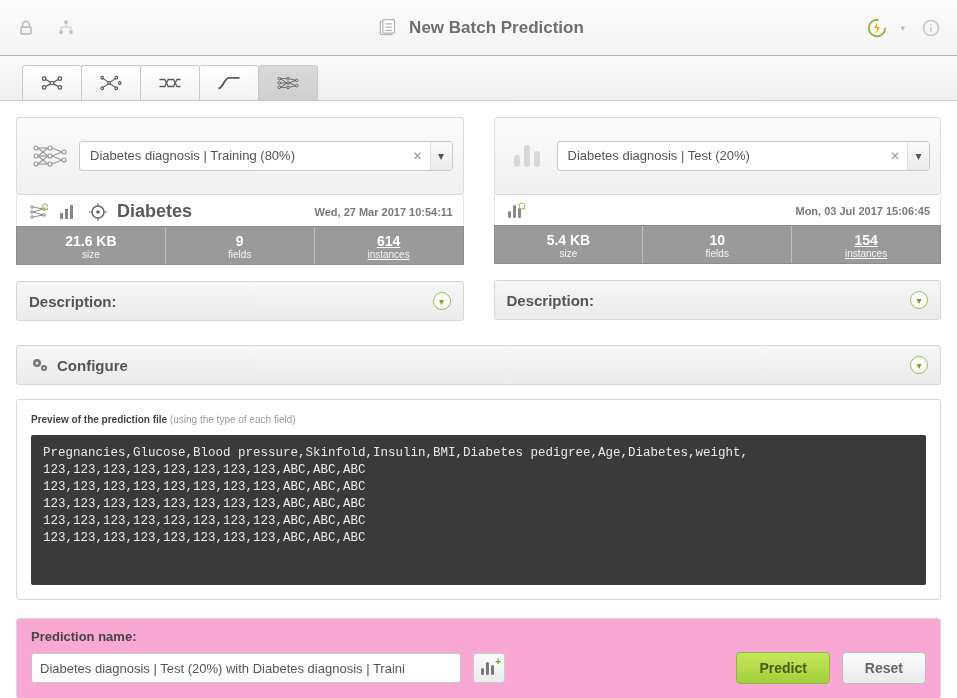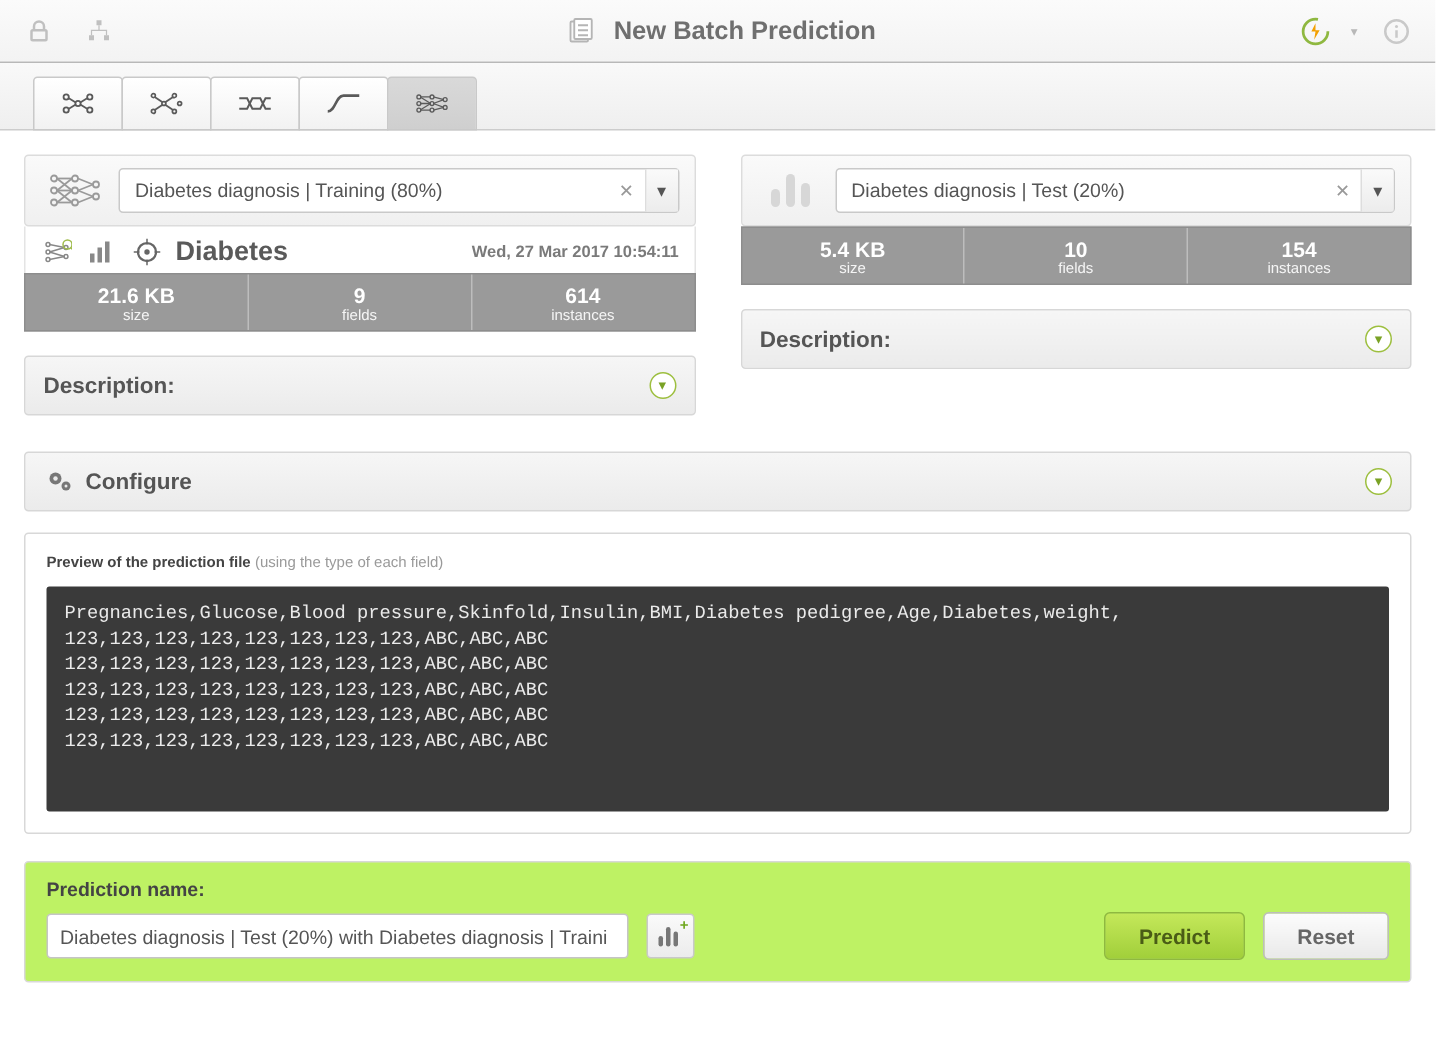--- a/index.html
+++ b/index.html
@@ -6,21 +6,21 @@
   body {
     font-family: Arial, Helvetica, sans-serif;
     background: #fff;
     font-size: 12px;
     color: #555;
     width: 957px;
   }
   .topbar {
     display: flex;
     align-items: center;
-    height: 42px;
+    height: 56px;
     border-bottom: 1px solid #b8b8b8;
     padding: 0 12px;
     background: linear-gradient(#fbfbfb,#f3f3f3);
     gap: 39px;
   }
   .topbar .left-icons, .topbar .right-icons {
     display: flex; align-items: center; gap: 12px;
     width:120px;
   }
   .topbar .right-icons{ justify-content:flex-end;}
@@ -53,21 +53,21 @@
 
   .panels {
     display:flex; gap:0; padding:16px 16px 8px;
   }
   .panel {
     flex:1; background:#fff;
   }
   .panel + .panel { margin-left:2px; }
 
   .select-row{
-    display:flex; gap:6px; align-items:center; padding:6px 10px;
+    display:flex; gap:6px; align-items:center; padding:21px 10px;
     border:1px solid #dcdcdc; background:linear-gradient(#fafafa,#f0f0f0);
     border-radius:3px;
   }
   .select-row .model-icon{
     width:46px;height:34px; display:flex;align-items:center;justify-content:center;
   }
   .combo {
     flex:1; display:flex; border:1px solid #c9c9c9; border-radius:3px; height:30px; background:#fff;
   }
   .combo .txt{ flex:1; padding:0 10px; line-height:28px; color:#555; font-size:13px; white-space:nowrap; overflow:hidden;}
@@ -82,21 +82,21 @@
   .meta-row .objective{ font-size:18px; font-weight:bold; color:#5a5a5a;}
   .meta-row .spacer{ flex:1; }
   .meta-row .timestamp{ font-size:11px; color:#7a7a7a; font-weight:bold;}
 
   .stats-row{
     display:flex; background:#9a9a9a; color:#fff; text-align:center;
     border:1px solid #8d8d8d;
     align-items:flex-end;
   }
   .stats-row .cell{ flex:1; padding:6px 0 4px; border-right:1px solid rgba(255,255,255,0.35);}
-  .stats-row .cell:last-child{border-right:none;}
+  .stats-row .cell:last-child{border-right:none;text-decoration:underline;}
   .stats-row .val{ font-size:14px; font-weight:bold; line-height:16px;}
   .stats-row .lbl{ font-size:10px; opacity:.9;}
 
   .desc-row, .config-row{
     margin-top:16px; display:flex; align-items:center; padding:10px 12px;
     background:linear-gradient(#f6f6f6,#ebebeb); border:1px solid #d7d7d7; border-radius:3px;
   }
   .desc-row .label, .config-row .label{ font-size:15px; font-weight:bold; color:#555;text-align:right;}
   .desc-row .spacer, .config-row .spacer{ flex:1; }
   .expand-btn{
@@ -111,25 +111,25 @@
   .preview-title{ padding:0 14px 10px; font-size:10px;}
   .preview-title .main{ font-weight:bold; color:#444;}
   .preview-title .sub{ color:#9a9a9a;}
   .code{
     margin:0 14px; background:#3a3a3a; color:#eaeaea; font-family:"Courier New",monospace;
     font-size:12.5px; line-height:17px; padding:10px 12px; border-radius:2px; min-height:150px;
     white-space:pre; overflow:hidden;
   }
 
   .bottom-section{ padding:8px 16px 16px; }
-  .bottom-box{ border:1px solid #d8d8d8; border-radius:3px; background:#bef264; padding:10px 14px 14px;}
+  .bottom-box{ border:1px solid #d8d8d8; border-radius:3px; background:#f9a8d4; padding:10px 14px 14px;}
   .pred-label{ font-size:13px; font-weight:bold; color:#444; margin-bottom:8px;}
   .bottom-row{ display:flex; align-items:center; gap:12px;}
   .text-input{
-    width:388px; height:30px; border:1px solid #c5c5c5; border-radius:3px; padding:0 8px;
+    width:430px; height:30px; border:1px solid #c5c5c5; border-radius:3px; padding:0 8px;
     font-size:13px; color:#555; background:#fff;
   }
   .action-icon{
     width:32px; height:30px; display:flex; align-items:center; justify-content:center;
     border:1px solid #c9c9c9; border-radius:3px; background:linear-gradient(#fafafa,#ececec);
     position:relative;
   }
   .plus-badge{ position:absolute; top:2px; right:3px; font-size:10px; color:#6fa81f; font-weight:bold;}
   .bottom-row .spacer{ flex:1;}
   .btn{
@@ -364,20 +364,33 @@
             <rect x="16" y="4" width="6" height="22" rx="3" fill="#d7d7d7"></rect>
             <rect x="26" y="10" width="6" height="16" rx="3" fill="#d7d7d7"></rect>
           </svg>
       </div>
       <div class="combo">
         <div class="txt">Diabetes diagnosis | Test (20%)</div>
         <div class="clear">✕</div>
         <div class="caret">▾</div>
       </div>
     </div>
+    <div class="meta-row">
+      <div class="mini-icon">
+        <svg viewBox="0 0 20 18" width="20" height="18">
+            <rect x="2" y="9" width="3" height="7" rx="1.5" fill="#888"></rect>
+            <rect x="7" y="3" width="3" height="13" rx="1.5" fill="#888"></rect>
+            <rect x="12" y="6" width="3" height="10" rx="1.5" fill="#888"></rect>
+            <circle cx="16" cy="4" r="3" fill="none" stroke="#9fbb4b"></circle>
+            <line x1="18" y1="6" x2="20" y2="8" stroke="#9fbb4b"></line>
+          </svg>
+      </div>
+      <div class="spacer"></div>
+      <div class="timestamp">Mon, 03 Jul 2017 15:06:45</div>
+    </div>
     <div class="stats-row">
       <div class="cell">
           <div class="val">5.4 KB</div>
           <div class="lbl">size</div>
         </div>
       <div class="cell">
           <div class="val">10</div>
           <div class="lbl">fields</div>
         </div>
       <div class="cell">

